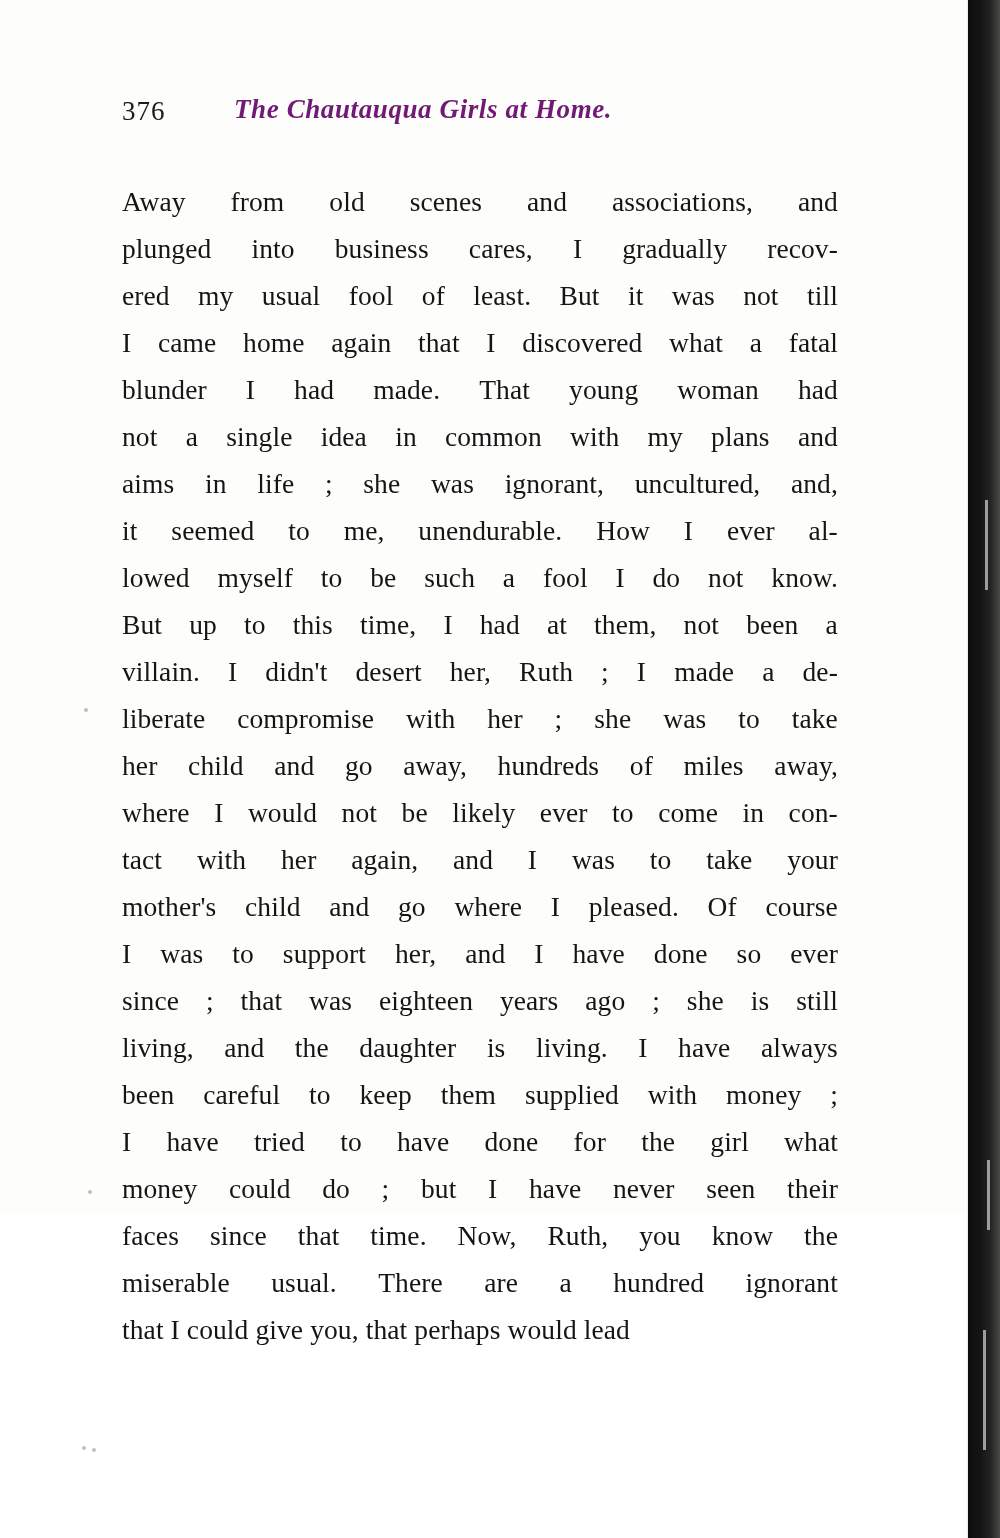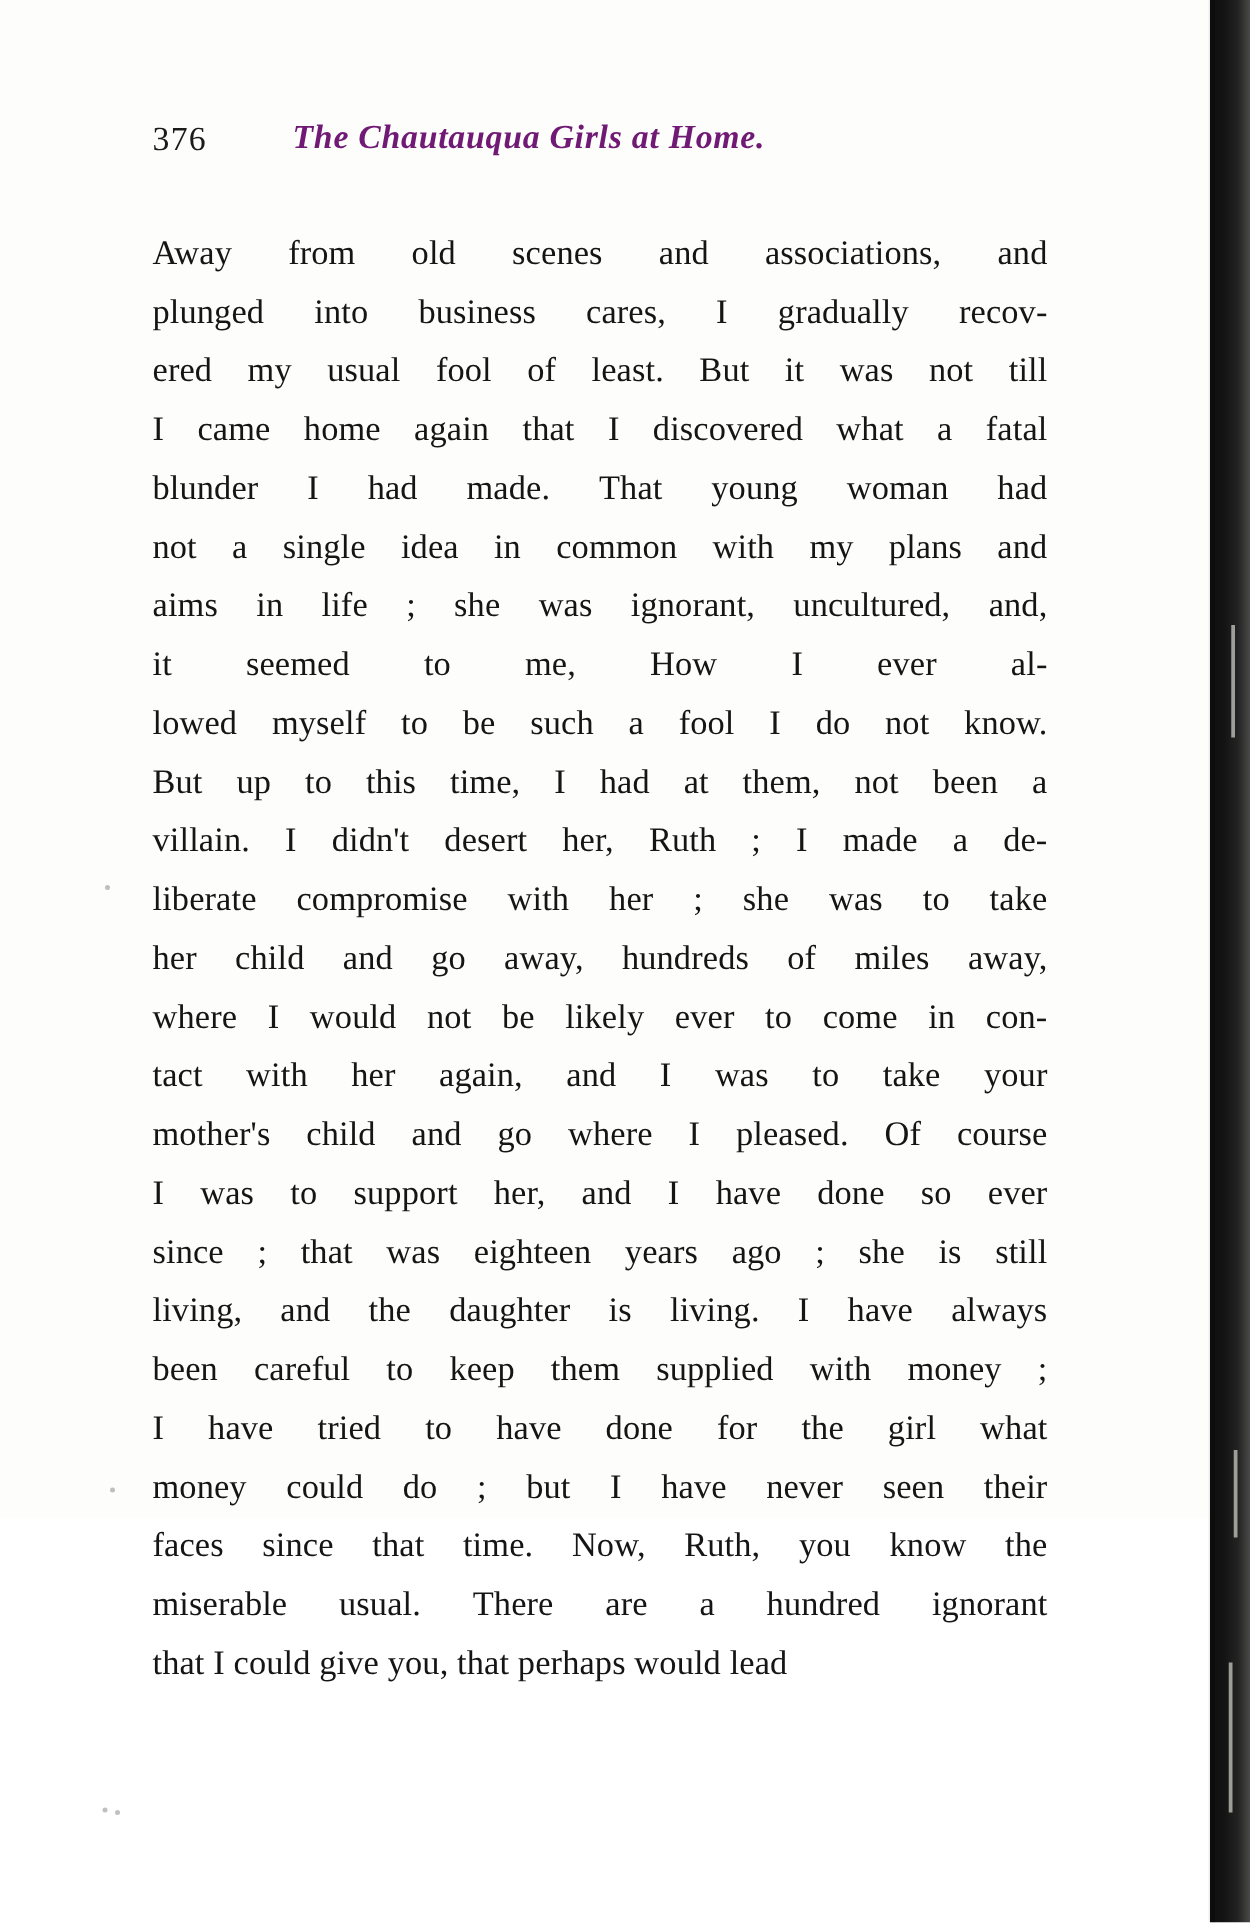--- a/index.html
+++ b/index.html
@@ -201,20 +201,21 @@
         <span class="w">was</span>
         <span class="w">ignorant,</span>
         <span class="w">uncultured,</span>
         <span class="w">and,</span>
       </div>
       <div class="line j">
         <span class="w">it</span>
         <span class="w">seemed</span>
         <span class="w">to</span>
         <span class="w">me,</span>
+        <span class="w">unendurable.</span>
         <span class="w">How</span>
         <span class="w">I</span>
         <span class="w">ever</span>
         <span class="w">al-</span>
       </div>
       <div class="line j">
         <span class="w">lowed</span>
         <span class="w">myself</span>
         <span class="w">to</span>
         <span class="w">be</span>

